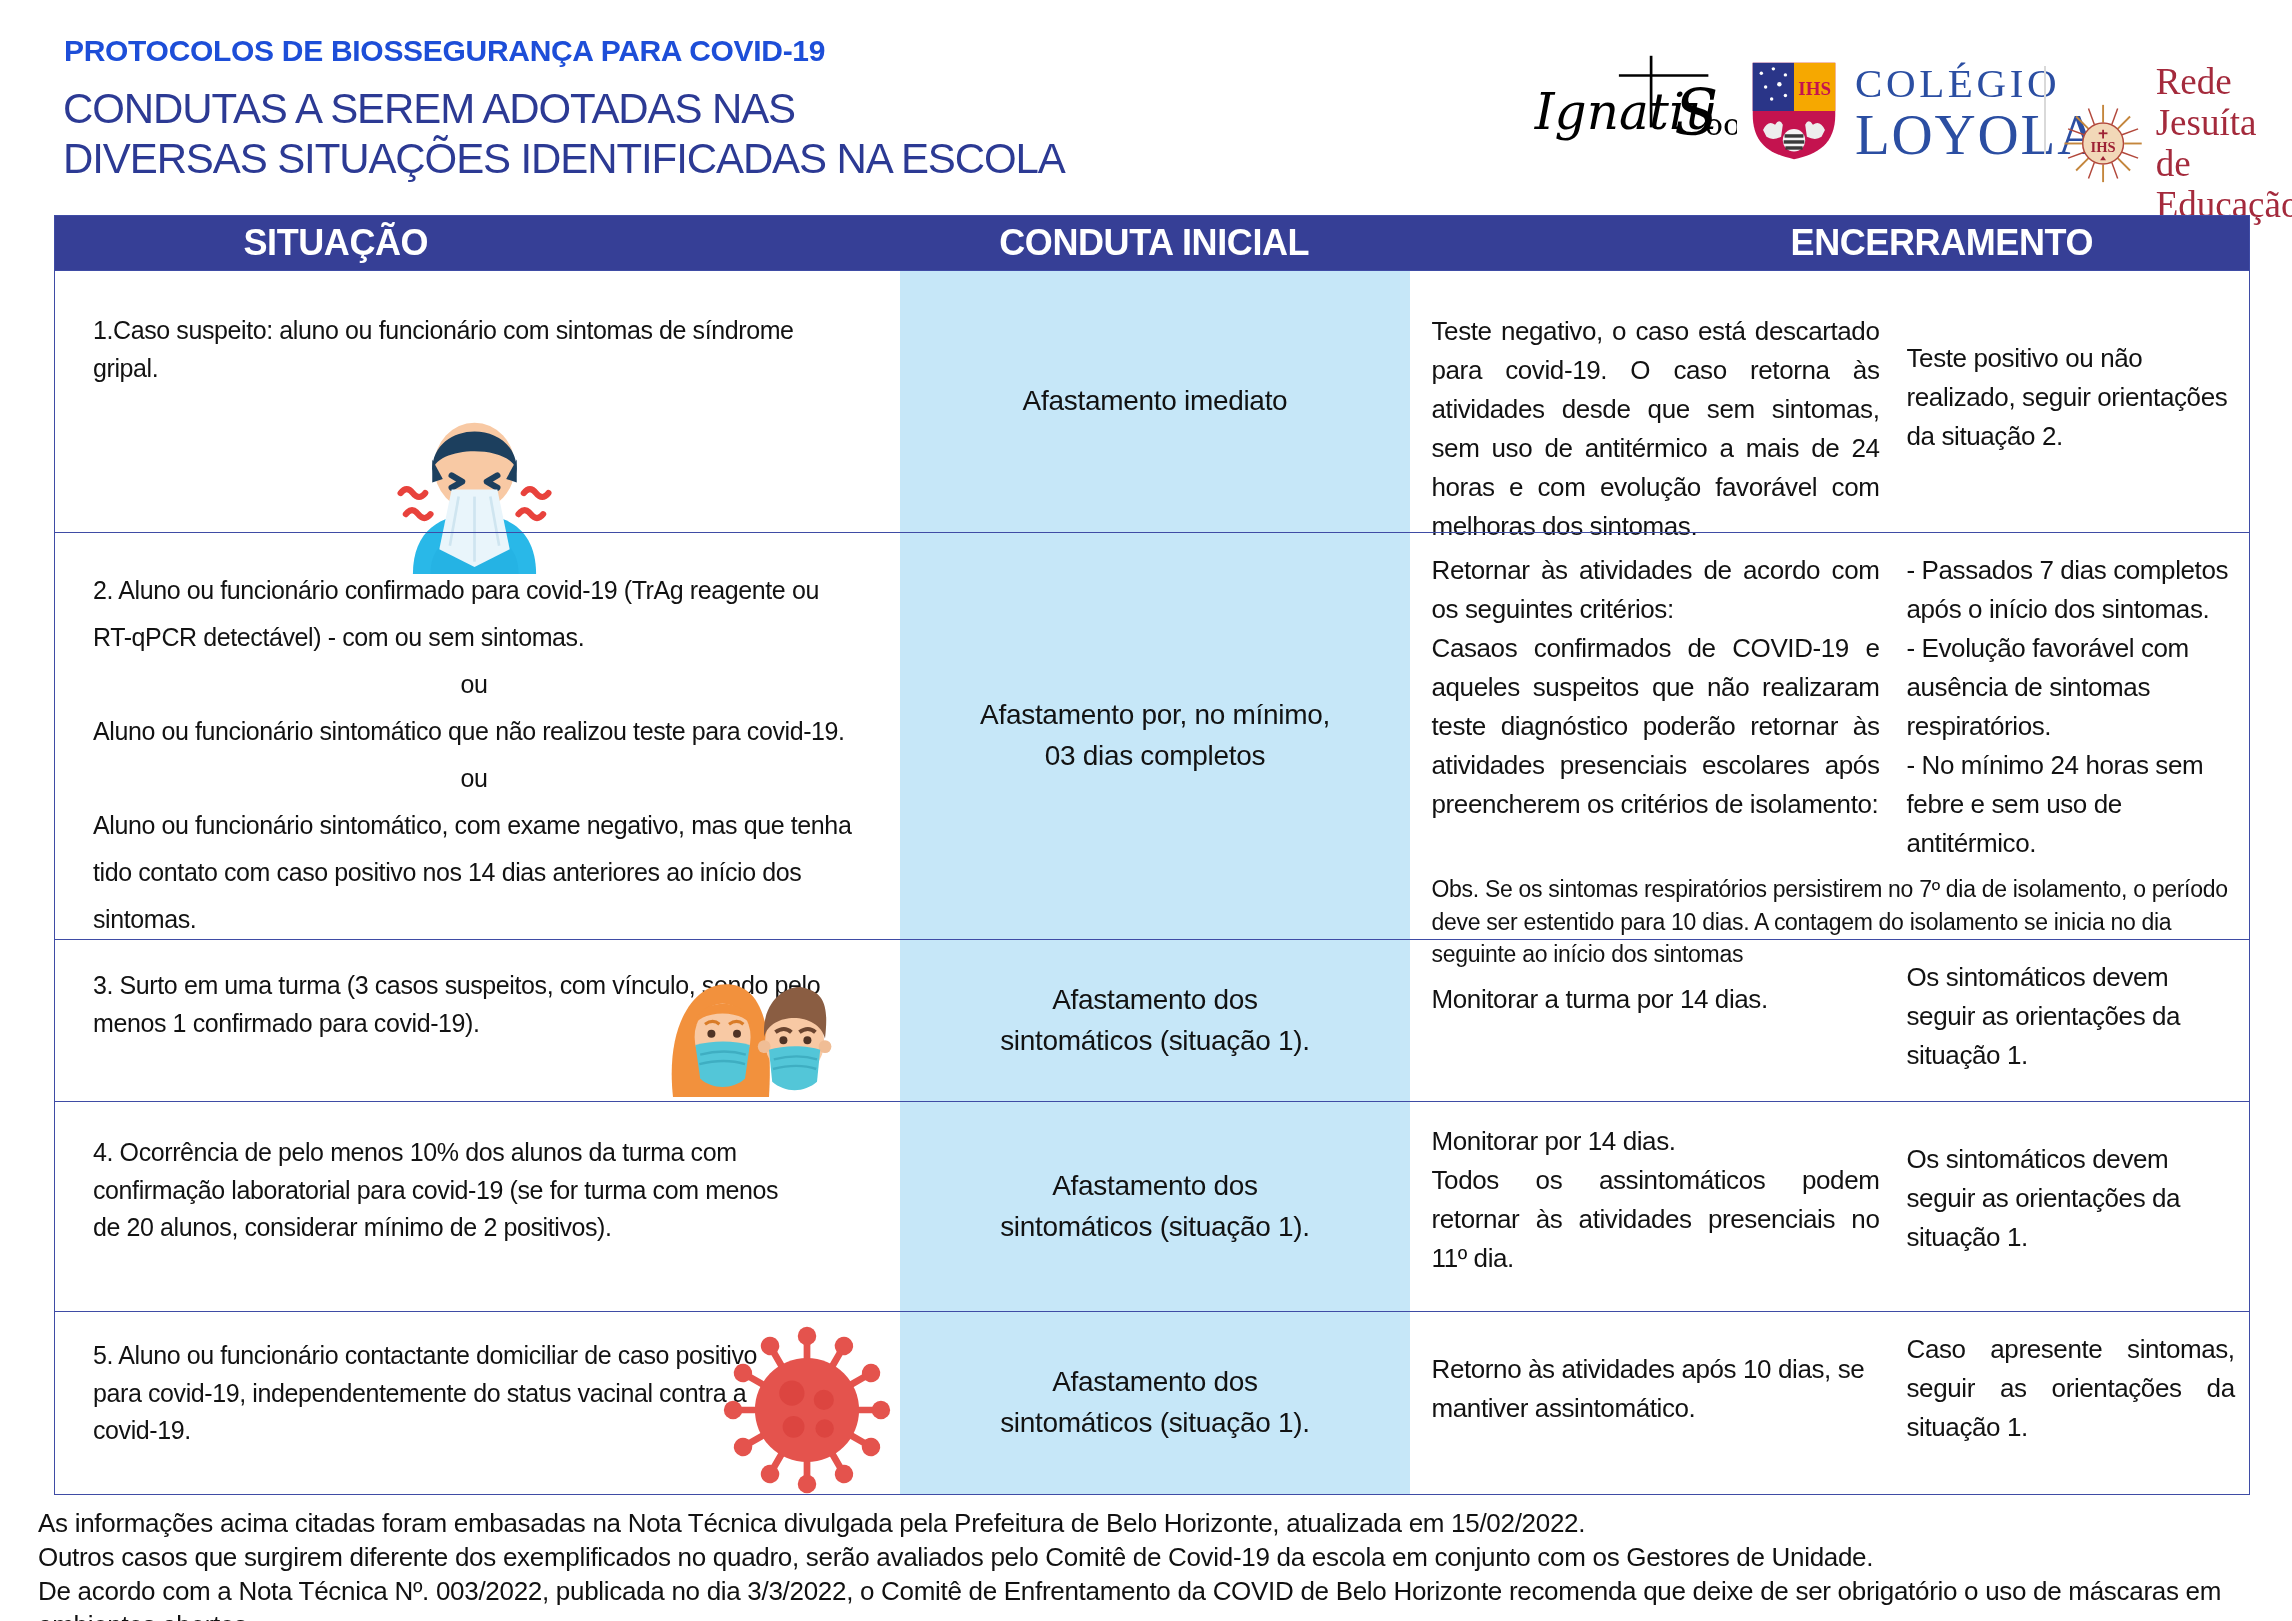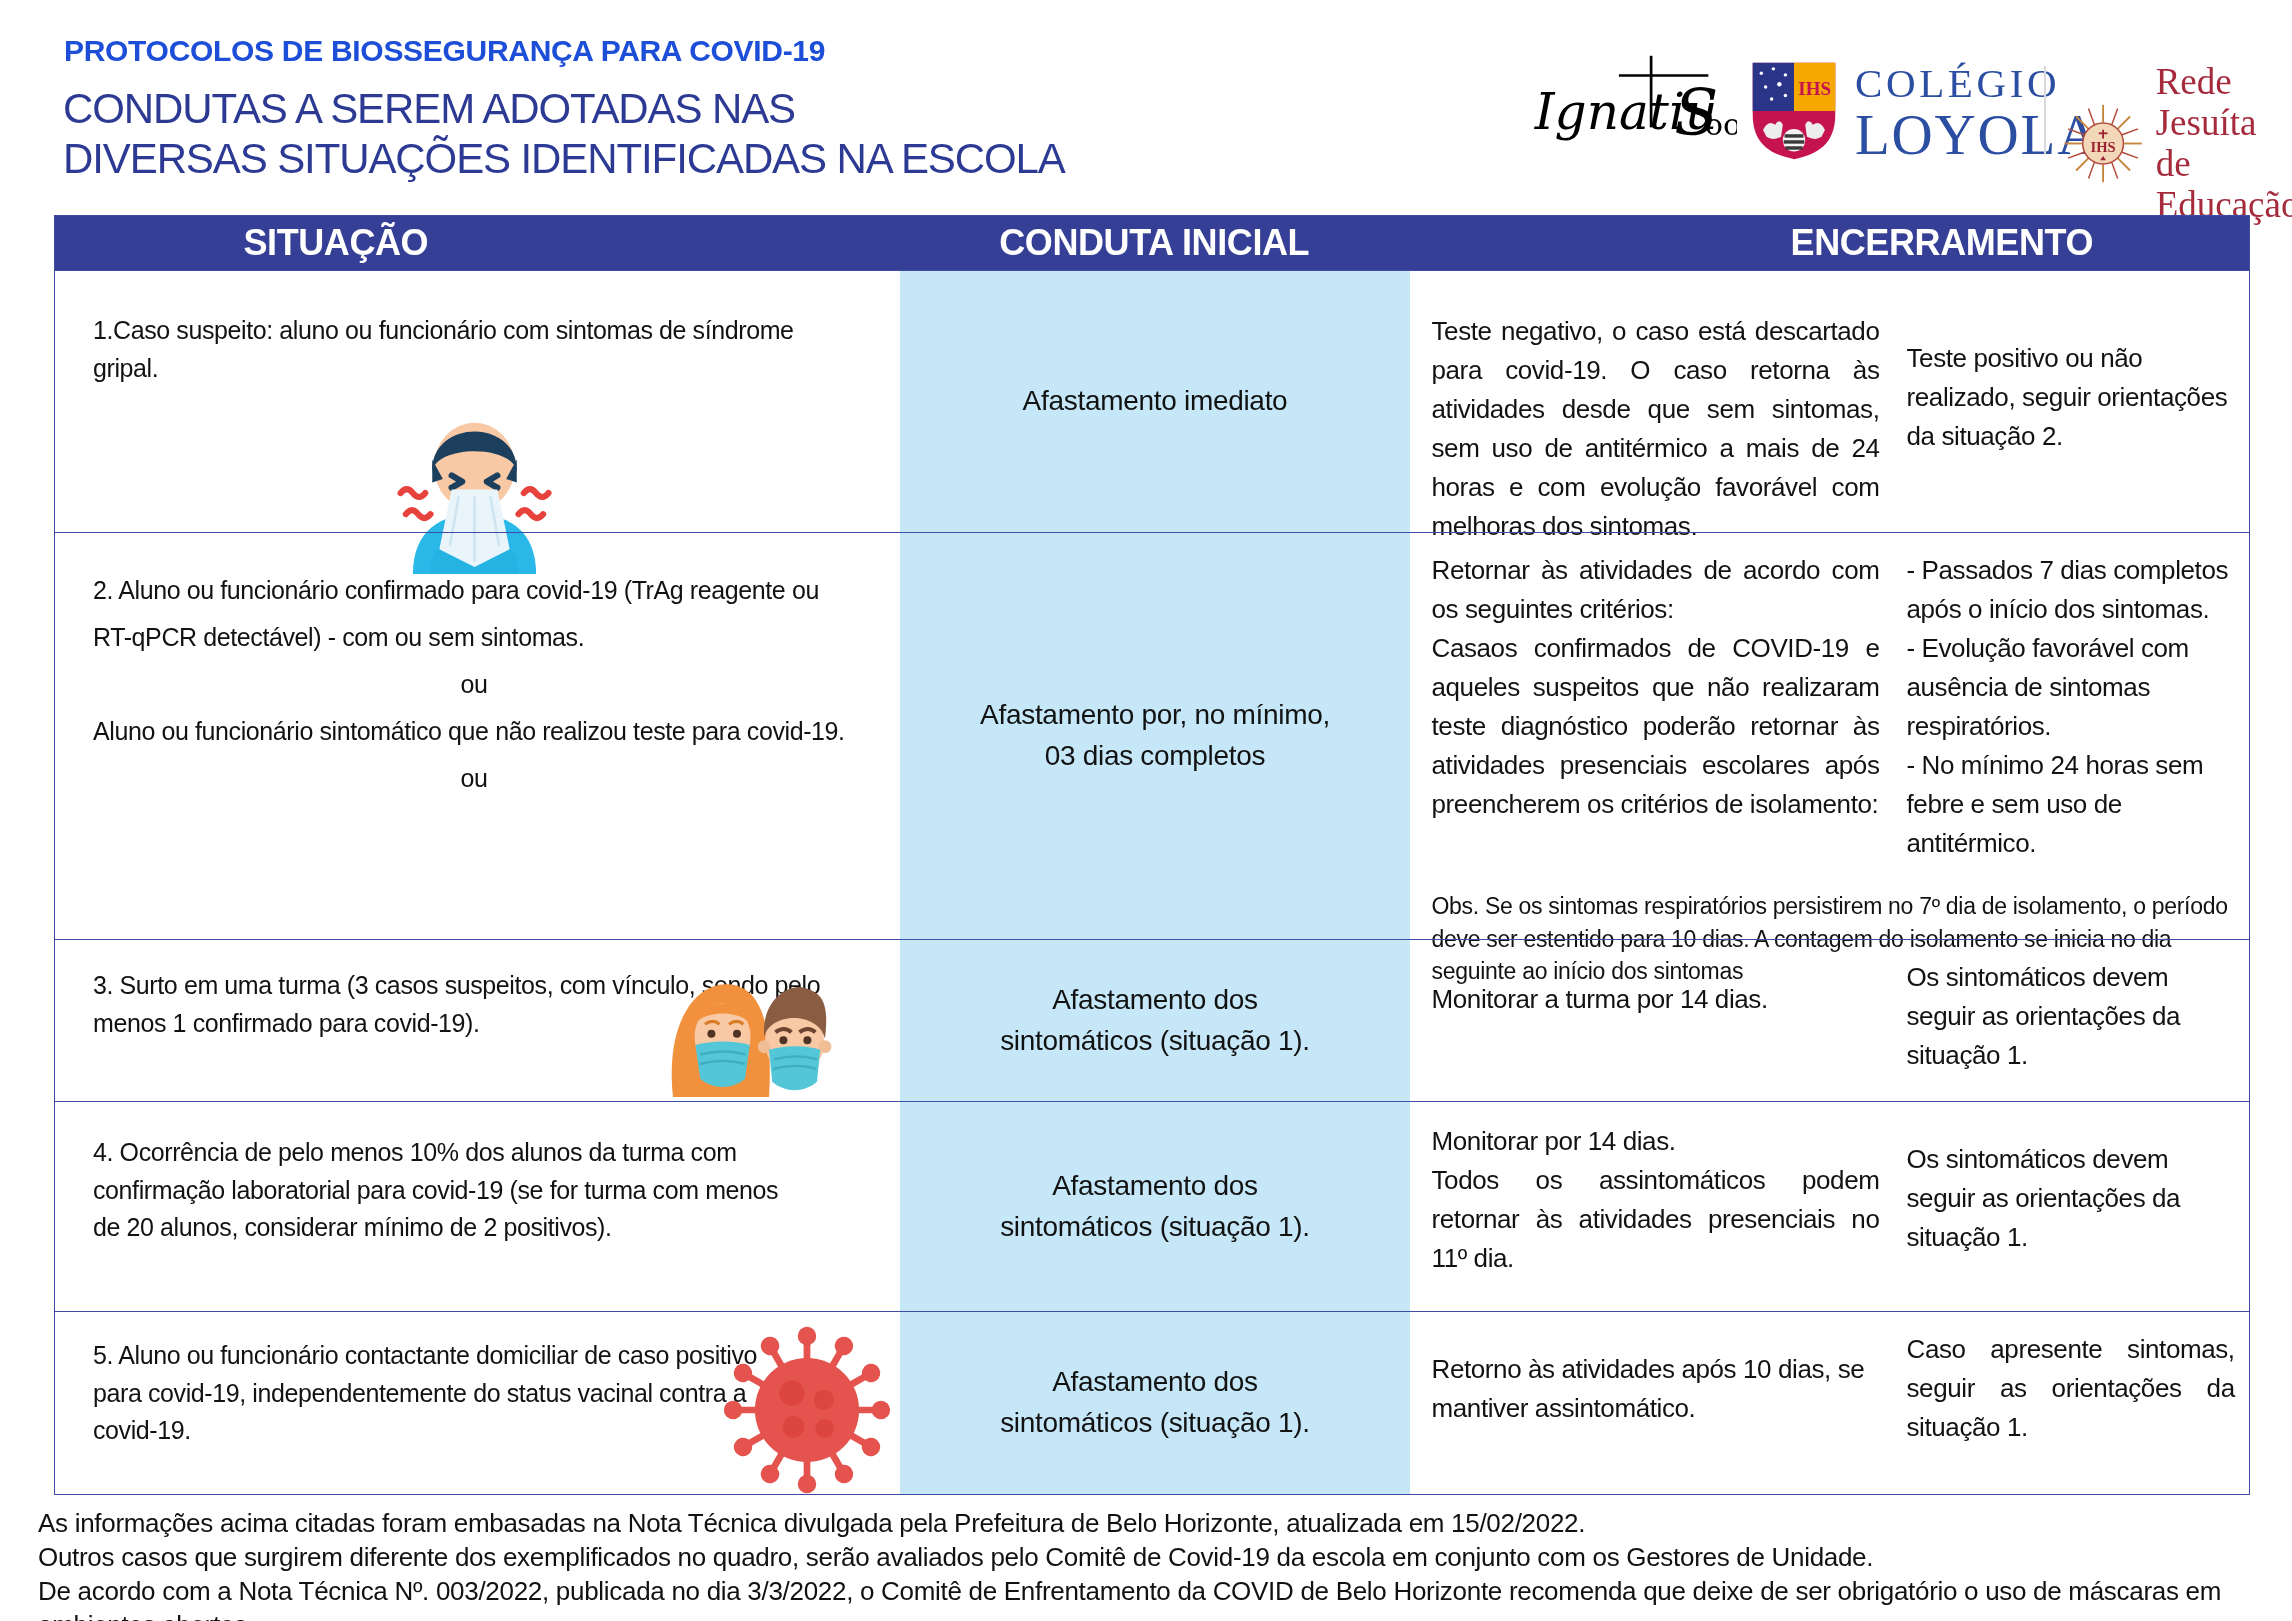--- a/index.html
+++ b/index.html
@@ -37,21 +37,21 @@
   .sit  { width:845px; padding:0 45px 0 38px; font-size:25px; letter-spacing:-0.4px; line-height:1.5; }
   .sit p { margin:0; }
   .con  { width:510px; background:#C6E7F8; display:flex; align-items:center; justify-content:center;
           text-align:center; font-size:28px; letter-spacing:-0.3px; line-height:1.45;
           white-space:pre-line; padding:8px 27px; }
   .enc  { flex:1; padding:0 14.3px 0 21.5px; font-size:26px; letter-spacing:-0.4px; line-height:1.5; }
   .enc-wrap { display:flex; gap:27px; }
   .enc1 { width:448px; white-space:pre-line; }
   .enc2 { flex:1; white-space:pre-line; }
   .just { text-align:justify; }
-  .obs  { font-size:23px; line-height:1.42; letter-spacing:-0.3px; margin-top:27px; padding-right:5.4px; }
+  .obs  { font-size:23px; line-height:1.42; letter-spacing:-0.3px; margin-top:10px; padding-right:5.4px; }
 
   .r1 .sit p { margin-top:41px; }
   .r1 .icon-sneeze { display:block; margin:10.7px auto 0; }
   .r2 .sit { padding-top:34px; line-height:47px; }
   .r2 .sit .ou { text-align:center; }
   .r3 .sit { padding-top:27px; }
   .r4 .sit { padding-top:32px; padding-right:95px; }
   .r5 .sit { padding-top:25px; padding-right:116px; }
   .icon-couple { position:absolute; right:59px; bottom:3.6px; }
   .icon-virus  { position:absolute; right:5.4px; bottom:0; }
@@ -183,20 +183,21 @@
         </div>
       </div>
     </div>
 
     <div class="row r2">
       <div class="cell sit">
         <p>2. Aluno ou funcionário confirmado para covid-19 (TrAg reagente ou RT-qPCR detectável) - com ou sem sintomas.</p>
         <p class="ou">ou</p>
         <p>Aluno ou funcionário sintomático que não realizou teste para covid-19.</p>
         <p class="ou">ou</p>
+        <p>Aluno ou funcionário sintomático, com exame negativo, mas que tenha tido contato com caso positivo nos 14 dias anteriores ao início dos sintomas.</p>
       </div>
       <div class="cell con">Afastamento por, no mínimo,
 03 dias completos</div>
       <div class="cell enc">
         <div class="enc-wrap" style="margin-top:18px;">
           <div class="enc1 just">Retornar às atividades de acordo com os seguintes critérios:
 Casaos confirmados de COVID-19 e aqueles suspeitos que não realizaram teste diagnóstico poderão retornar às atividades presenciais escolares após preencherem os critérios de isolamento:</div>
           <div class="enc2">- Passados 7 dias completos após o início dos sintomas.
 - Evolução favorável com ausência de sintomas respiratórios.
 - No mínimo 24 horas sem febre e sem uso de antitérmico.</div>

